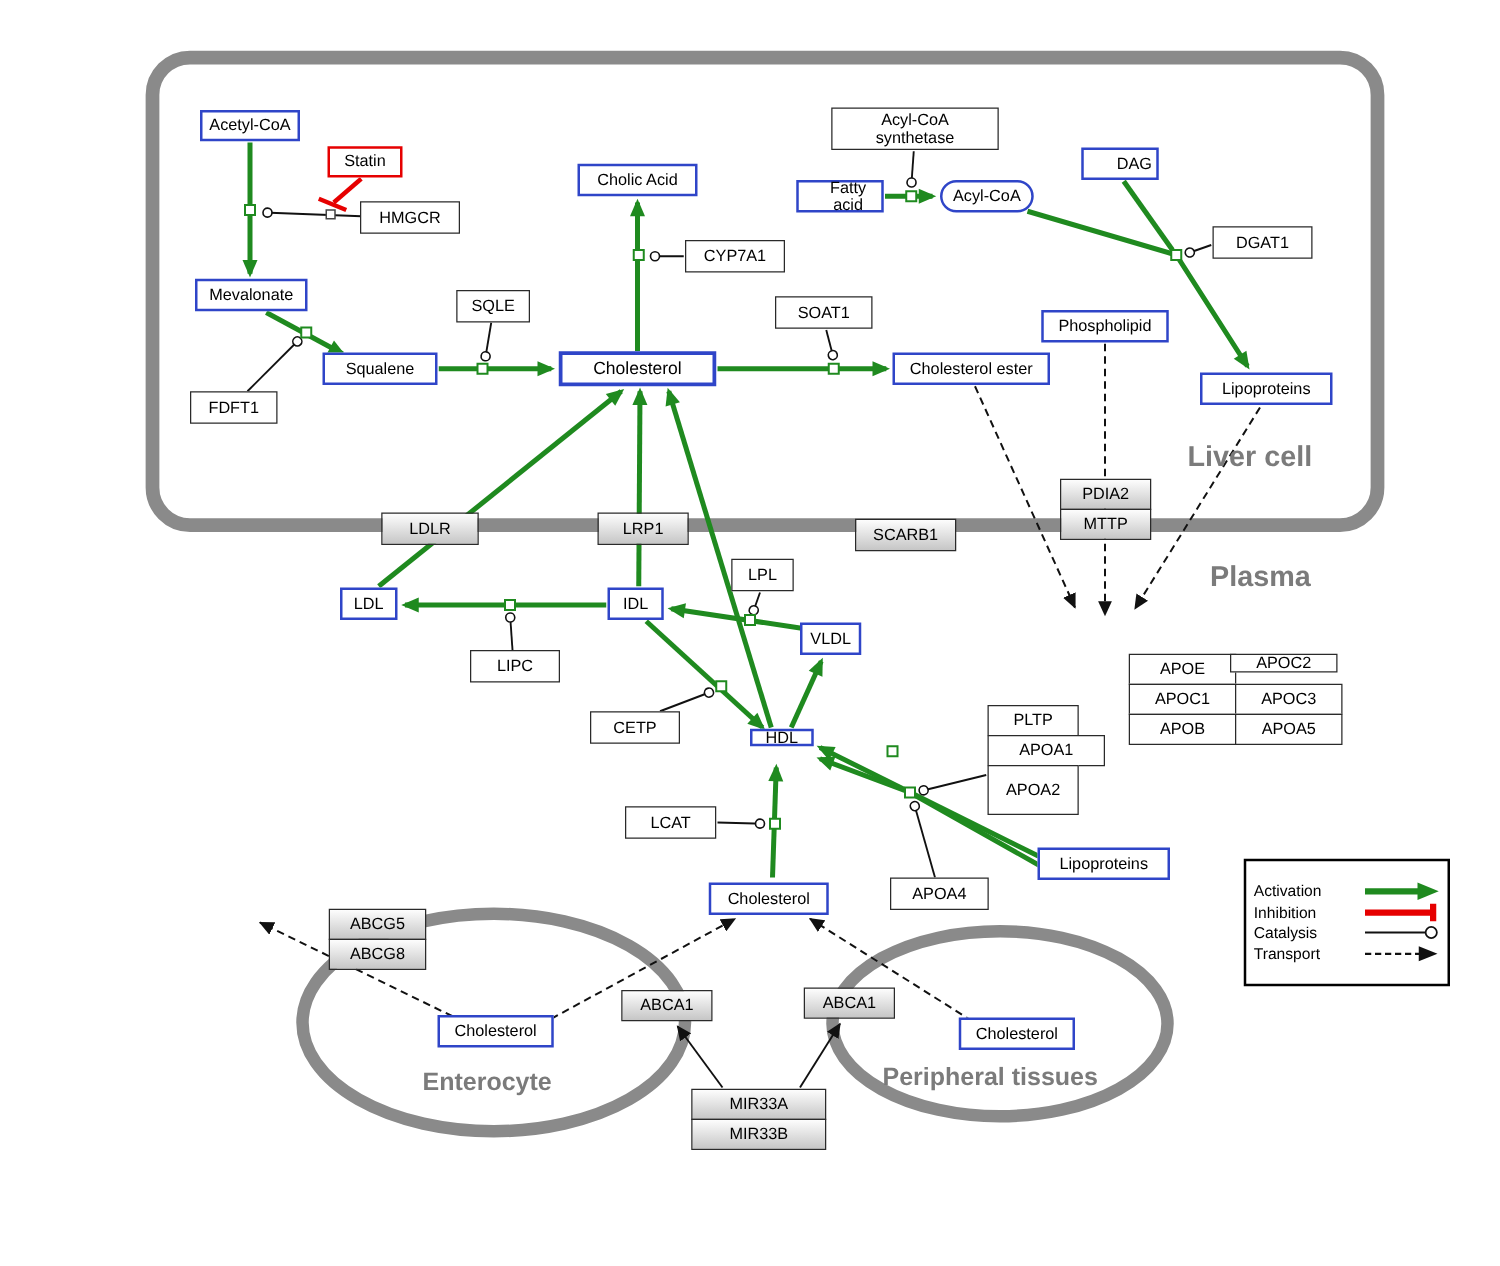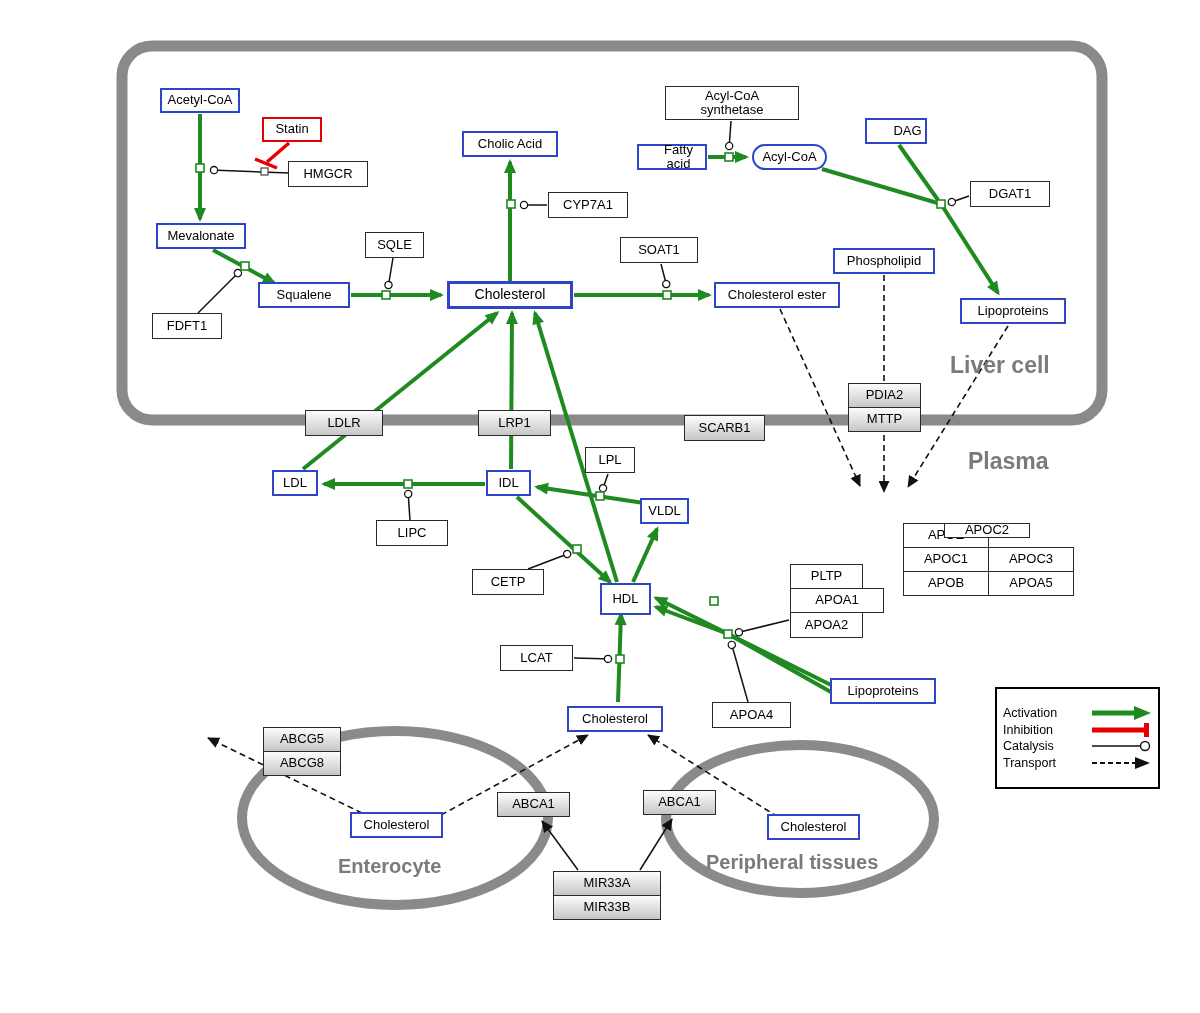--- a/index.html
+++ b/index.html
@@ -132,21 +132,21 @@
   <div class="node met main" style="left:447px;top:281px;width:126px;height:28px;">Cholesterol</div>
   <div class="node met" style="left:714px;top:282px;width:126px;height:26px;">Cholesterol ester</div>
   <div class="node met" style="left:637px;top:144px;width:70px;height:26px;padding-left:13px;">Fatty acid</div>
   <div class="node met" style="left:752px;top:144px;width:75px;height:26px;border-radius:13px;">Acyl-CoA</div>
   <div class="node met" style="left:865px;top:118px;width:62px;height:26px;padding-left:23px;">DAG</div>
   <div class="node met" style="left:833px;top:248px;width:102px;height:26px;">Phospholipid</div>
   <div class="node met" style="left:960px;top:298px;width:106px;height:26px;">Lipoproteins</div>
   <div class="node met" style="left:272px;top:470px;width:46px;height:26px;">LDL</div>
   <div class="node met" style="left:486px;top:470px;width:45px;height:26px;">IDL</div>
   <div class="node met" style="left:640px;top:498px;width:49px;height:26px;">VLDL</div>
-  <div class="node met" style="left:600px;top:583px;width:51px;height:32px;">HDL</div>
+  <div class="node met" style="left:600px;top:583px;width:51px;height:14px;">HDL</div>
   <div class="node met" style="left:830px;top:678px;width:106px;height:26px;">Lipoproteins</div>
   <div class="node met" style="left:567px;top:706px;width:96px;height:26px;">Cholesterol</div>
   <div class="node met" style="left:350px;top:812px;width:93px;height:26px;">Cholesterol</div>
   <div class="node met" style="left:767px;top:814px;width:93px;height:26px;">Cholesterol</div>
 
   <div class="node" style="left:262px;top:117px;width:60px;height:25px;border:2px solid var(--inh,#e60000);">Statin</div>
 
   <div class="node gene" style="left:288px;top:161px;width:80px;height:26px;">HMGCR</div>
   <div class="node gene" style="left:152px;top:313px;width:70px;height:26px;">FDFT1</div>
   <div class="node gene" style="left:365px;top:232px;width:59px;height:26px;">SQLE</div>
@@ -154,37 +154,37 @@
   <div class="node gene" style="left:620px;top:237px;width:78px;height:26px;">SOAT1</div>
   <div class="node gene" style="left:665px;top:86px;width:134px;height:34px;padding:0 12px;">Acyl-CoA synthetase</div>
   <div class="node gene" style="left:970px;top:181px;width:80px;height:26px;">DGAT1</div>
   <div class="node gene" style="left:585px;top:447px;width:50px;height:26px;">LPL</div>
   <div class="node gene" style="left:376px;top:520px;width:72px;height:26px;">LIPC</div>
   <div class="node gene" style="left:472px;top:569px;width:72px;height:26px;">CETP</div>
   <div class="node gene" style="left:500px;top:645px;width:73px;height:26px;">LCAT</div>
   <div class="node gene" style="left:712px;top:702px;width:79px;height:26px;">APOA4</div>
   <div class="node gene" style="left:790px;top:564px;width:73px;height:25px;">PLTP</div>
   <div class="node gene" style="left:790px;top:588px;width:94px;height:25px;">APOA1</div>
-  <div class="node gene" style="left:790px;top:612px;width:73px;height:26px;">APOA2</div>
+  <div class="node gene" style="left:790px;top:612px;width:73px;height:40px;">APOA2</div>
 
   <div class="node trans" style="left:305px;top:410px;width:78px;height:26px;">LDLR</div>
   <div class="node trans" style="left:478px;top:410px;width:73px;height:26px;">LRP1</div>
   <div class="node trans" style="left:684px;top:415px;width:81px;height:26px;">SCARB1</div>
   <div class="node trans" style="left:848px;top:383px;width:73px;height:25px;">PDIA2</div>
   <div class="node trans" style="left:848px;top:407px;width:73px;height:25px;">MTTP</div>
   <div class="node trans" style="left:263px;top:727px;width:78px;height:25px;">ABCG5</div>
   <div class="node trans" style="left:263px;top:751px;width:78px;height:25px;">ABCG8</div>
   <div class="node trans" style="left:497px;top:792px;width:73px;height:25px;">ABCA1</div>
   <div class="node trans" style="left:643px;top:790px;width:73px;height:25px;">ABCA1</div>
   <div class="node trans" style="left:553px;top:871px;width:108px;height:25px;">MIR33A</div>
   <div class="node trans" style="left:553px;top:895px;width:108px;height:25px;">MIR33B</div>
 
   <div>
     <div class="node gene" style="left:903px;top:523px;width:86px;height:25px;">APOE</div>
-    <div class="node gene" style="left:944px;top:523px;width:86px;height:15px;">APOC2</div>
+    <div class="node gene" style="left:984px;top:523px;width:86px;height:15px;">APOC2</div>
     <div class="node gene" style="left:903px;top:547px;width:86px;height:25px;">APOC1</div>
     <div class="node gene" style="left:988px;top:547px;width:86px;height:25px;">APOC3</div>
     <div class="node gene" style="left:903px;top:571px;width:86px;height:25px;">APOB</div>
     <div class="node gene" style="left:988px;top:571px;width:86px;height:25px;">APOA5</div>
   </div>
 
   <div id="legend">
     <div class="lrow">
       <span>Activation</span>
       <svg width="62" height="16">

